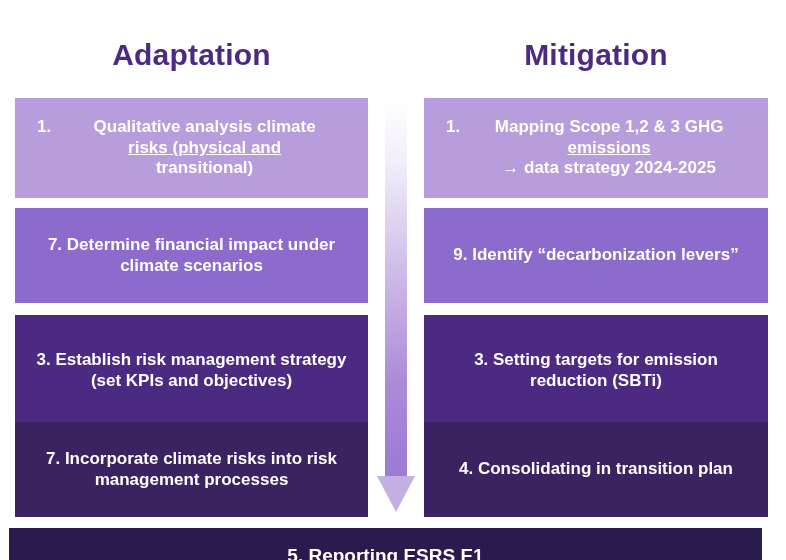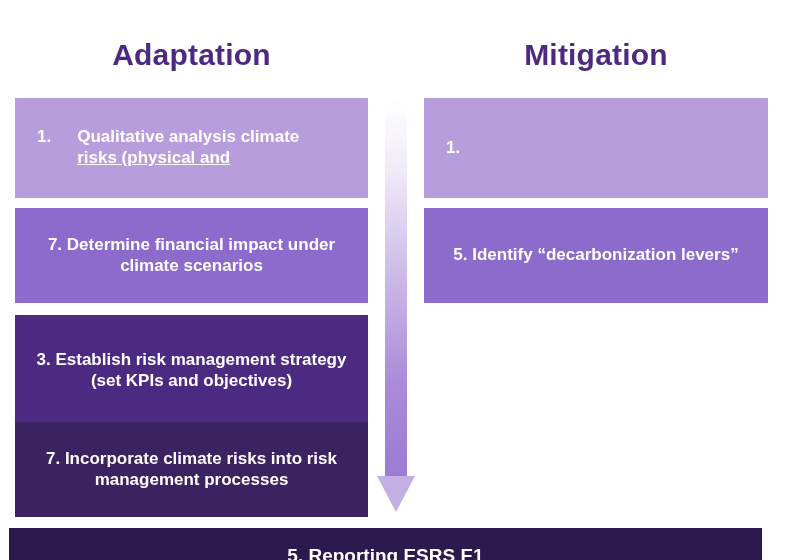--- a/index.html
+++ b/index.html
@@ -70,21 +70,21 @@
     text-align: center;
     width: 100%;
   }
   .num-layout .num {
     flex: 0 0 auto;
     padding-right: 26px;
     padding-left: 8px;
   }
   .num-layout .body {
     flex: 1 1 auto;
-    text-align: left;
+    text-align: center;
     padding-right: 22px;
   }
   .body .line2 { display: block; text-decoration: underline; }
   .body .line3 { display: block; }
 
   
   #bottom-bar {
     position: absolute;
     left: 9px;
     top: 492px;
@@ -118,47 +118,59 @@
   <div class="col-header" id="header-adaptation">Adaptation</div>
 
   <div class="col-header" id="header-mitigation">Mitigation</div>
 
   <div class="step-box col-left row-1">
     <div class="num-layout">
       <span class="num">1.</span>
       <span class="body">
         <span class="line1">Qualitative analysis climate</span>
         <span class="line2">risks (physical and</span>
+        <span class="line3">transitional)</span>
       </span>
     </div>
   </div>
 
   <div class="step-box col-left row-2">
     <span>7. Determine financial impact under climate scenarios</span>
   </div>
 
   <div class="step-box col-left row-3">
     <span>3. Establish risk management strategy (set KPIs and objectives)</span>
   </div>
 
   <div class="step-box col-left row-4">
     <span>7. Incorporate climate risks into risk management processes</span>
   </div>
 
   <div class="step-box col-right row-1">
     <div class="num-layout">
       <span class="num">1.</span>
+      <span class="body">
+        <span class="line1">Mapping Scope 1,2 &amp; 3 GHG</span>
+        <span class="line2">emissions</span>
+        <span class="line3">→ data strategy 2024-2025</span>
+      </span>
     </div>
   </div>
 
   <div class="step-box col-right row-2">
-    <span>5. Identify “decarbonization levers”</span>
+    <span>9. Identify “decarbonization levers”</span>
   </div>
 
+  <div class="step-box col-right row-3">
+    <span>3. Setting targets for emission reduction (SBTi)</span>
+  </div>
 
+  <div class="step-box col-right row-4">
+    <span>4. Consolidating in transition plan</span>
+  </div>
 
   <svg id="center-arrow" viewBox="0 0 38 414" preserveAspectRatio="none">
     <defs>
       <linearGradient id="arrowGrad" x1="0" y1="0" x2="0" y2="1">
         <stop offset="0%" stop-color="#ffffff"></stop>
         <stop offset="18%" stop-color="#f1ecf9"></stop>
         <stop offset="45%" stop-color="#cfbde9"></stop>
         <stop offset="75%" stop-color="#ab8bd9"></stop>
         <stop offset="100%" stop-color="#9b7bd4"></stop>
       </linearGradient>

